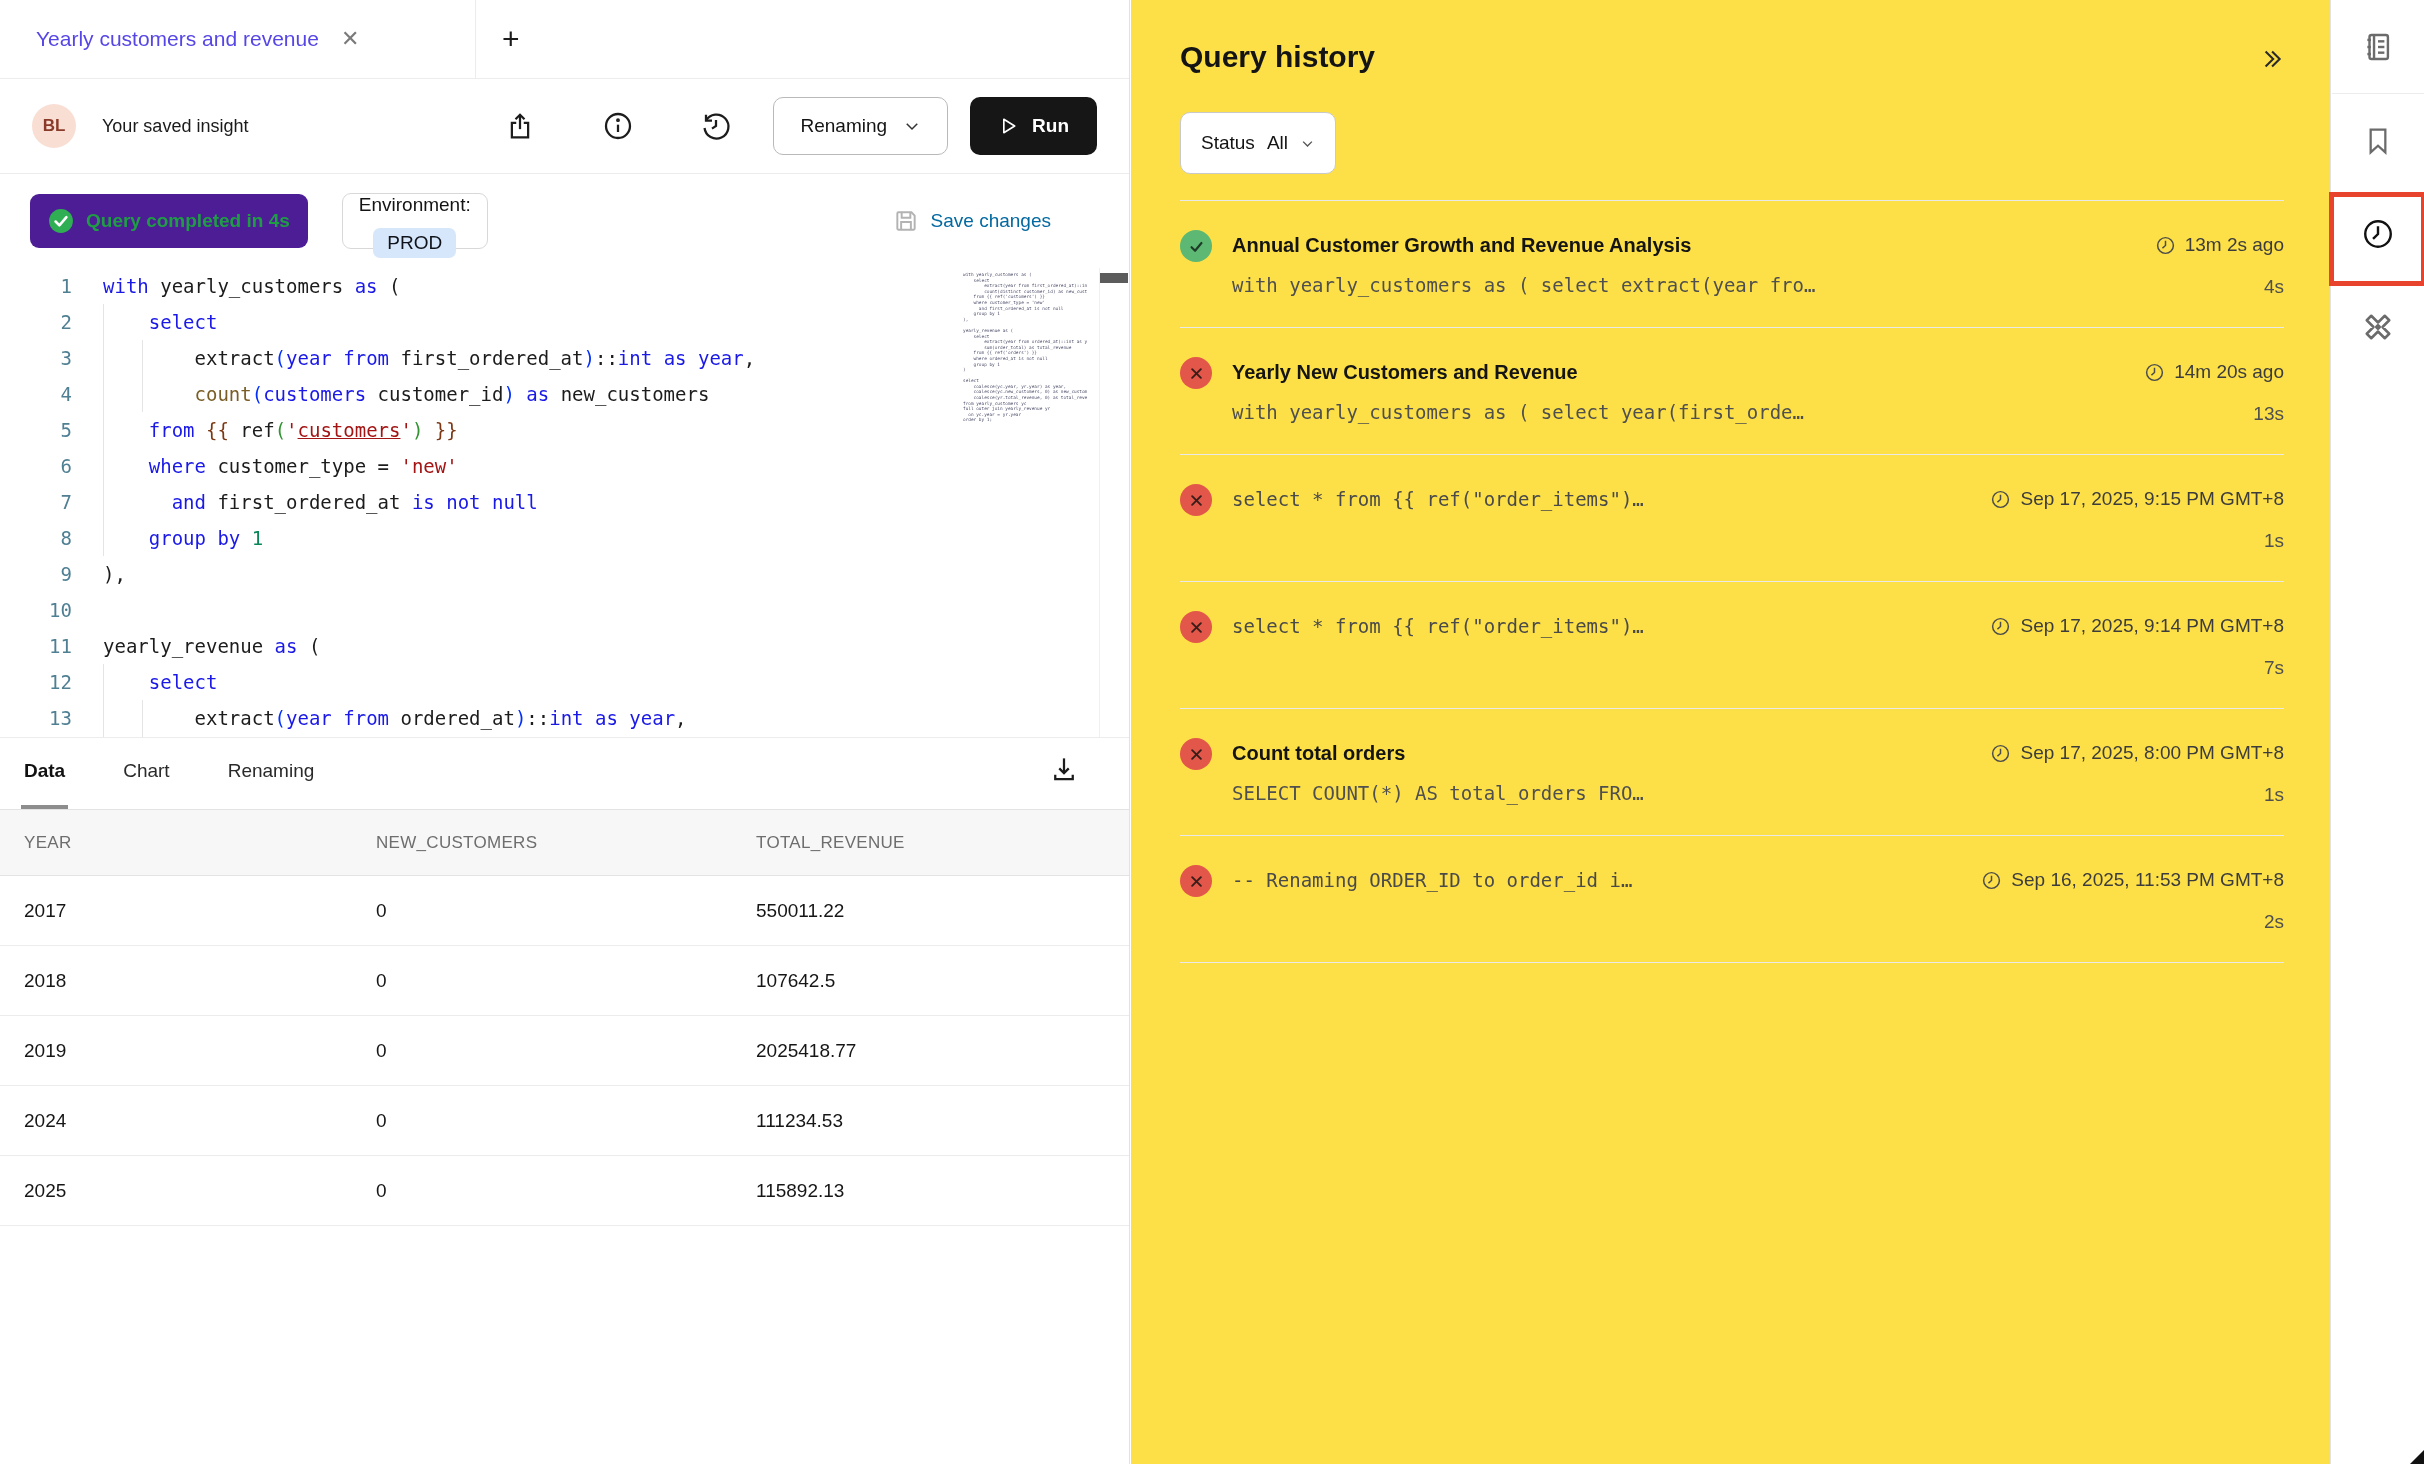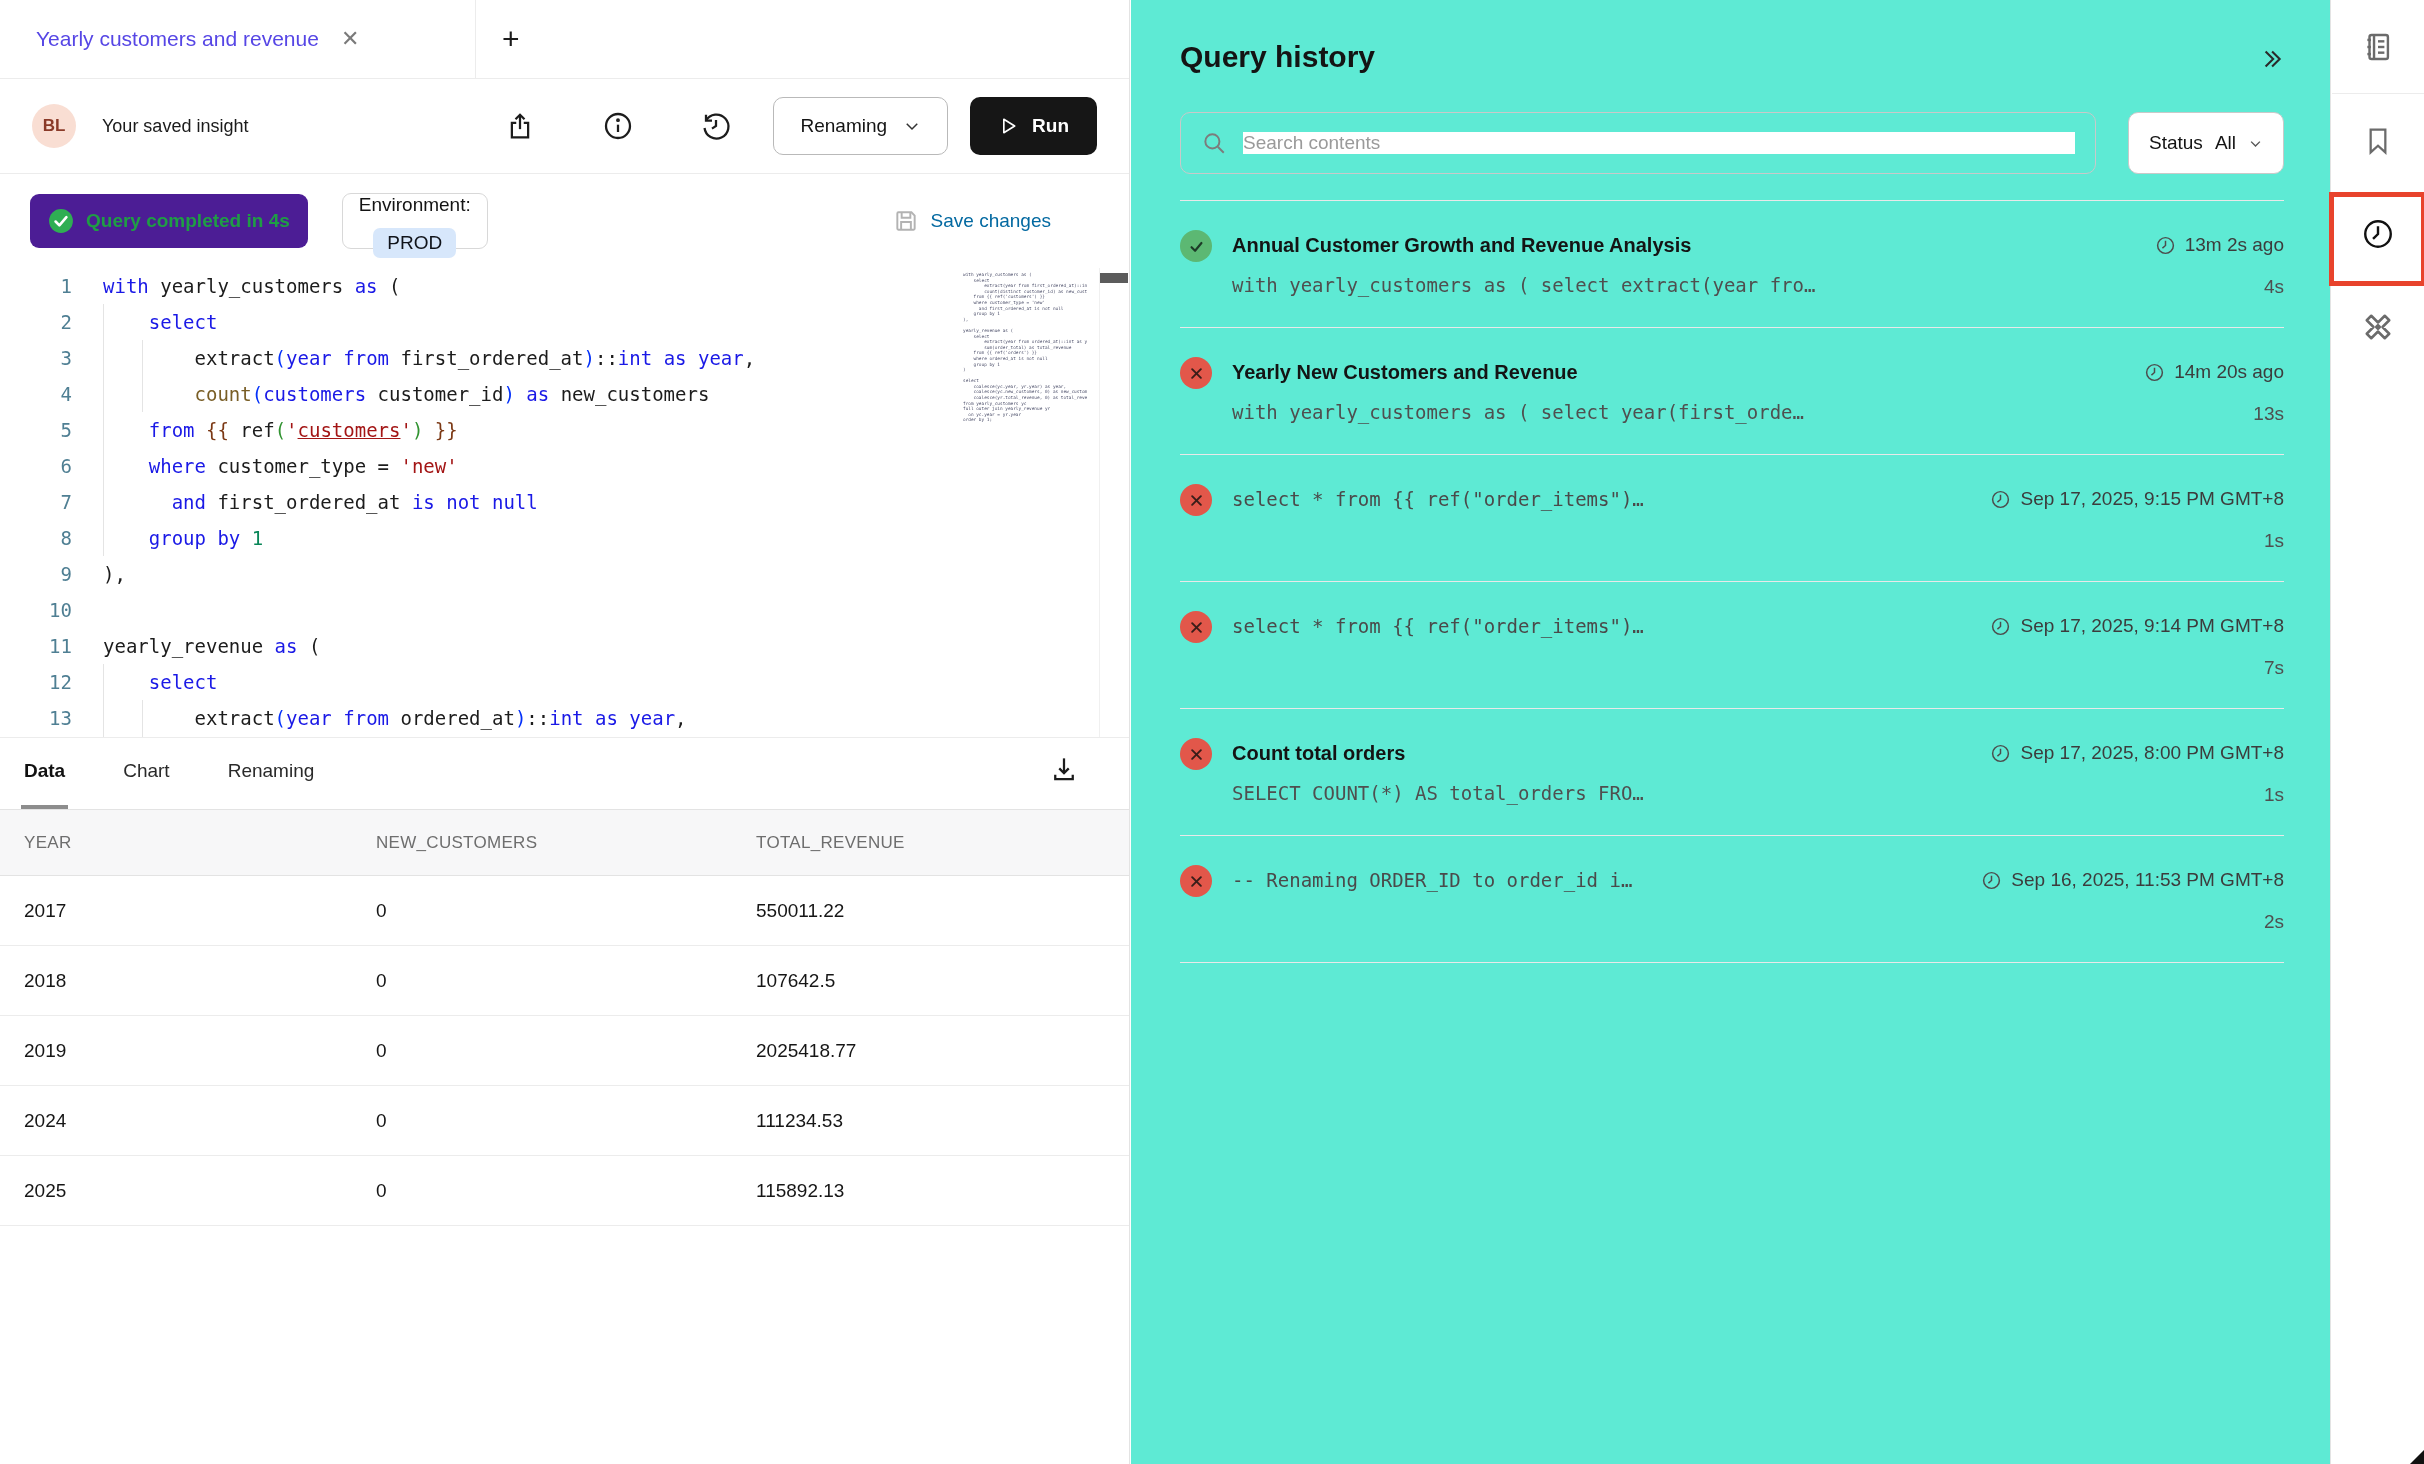--- a/index.html
+++ b/index.html
@@ -1,20 +1,20 @@
 <!DOCTYPE html>
 <html><head>
 <meta charset="utf-8">
 <style>
   * { margin:0; padding:0; box-sizing:border-box; }
   html,body { width:2424px; height:1464px; }
   body { font-family:"Liberation Sans", sans-serif; background:#fff; color:#1c1c1c; overflow:hidden; position:relative; }
 
   .panel-left  { position:absolute; left:0; top:0; width:1130px; height:1464px; border-right:1px solid #e3e3e3; background:#fff; }
-  .panel-hist  { position:absolute; left:1131px; top:0; width:1200px; height:1464px; border-right:1px solid #e3e3e3; background:#5eead4; }
+  .panel-hist  { position:absolute; left:1131px; top:0; width:1200px; height:1464px; border-right:1px solid #e3e3e3; background:#fde047; }
   .panel-side  { position:absolute; left:2332px; top:0; width:92px; height:1464px; background:#fff; }
 
   
   .tabbar { position:absolute; left:0; top:0; width:100%; height:79px; border-bottom:1px solid #ececec; display:flex; align-items:center; }
   .tab { display:flex; align-items:center; gap:22px; padding:0 26px 0 36px; height:100%; border-right:1px solid #ececec; min-width:476px; }
   .tab-title { color:#5646e5; font-size:21px; }
   .tab-close { color:#7a7a7a; font-size:22px; cursor:pointer; line-height:1; }
   .tab-new { font-size:30px; font-weight:300; color:#1c1c1c; padding:0 26px; cursor:pointer; }
 
   
@@ -276,27 +276,20 @@
     <div class="qh-title">Query history</div>
     <div class="qh-collapse">
       <svg width="26" height="26" viewBox="0 0 24 24" fill="none" stroke="#2a2a2a" stroke-width="1.9">
         <polyline points="7,5 14,12 7,19"></polyline>
           <polyline points="13,5 20,12 13,19"></polyline>
       </svg>
     </div>
   </div>
 
   <div class="qh-controls">
-    <div class="qh-search">
-      <svg width="26" height="26" viewBox="0 0 24 24" fill="none" stroke="#7c7c7c" stroke-width="1.8">
-        <circle cx="10.5" cy="10.5" r="6.5"></circle>
-          <line x1="15.5" y1="15.5" x2="21" y2="21"></line>
-      </svg>
-      <input type="text" placeholder="Search contents" style="">
-    </div>
     <div class="qh-status">
       <span>Status</span>
       <span>All</span>
       <svg width="15" height="15" viewBox="0 0 24 24" fill="none" stroke="#555" stroke-width="2.2">
           <polyline points="5,9 12,16 19,9"></polyline>
         </svg>
     </div>
   </div>
 
   <div class="qh-list">

